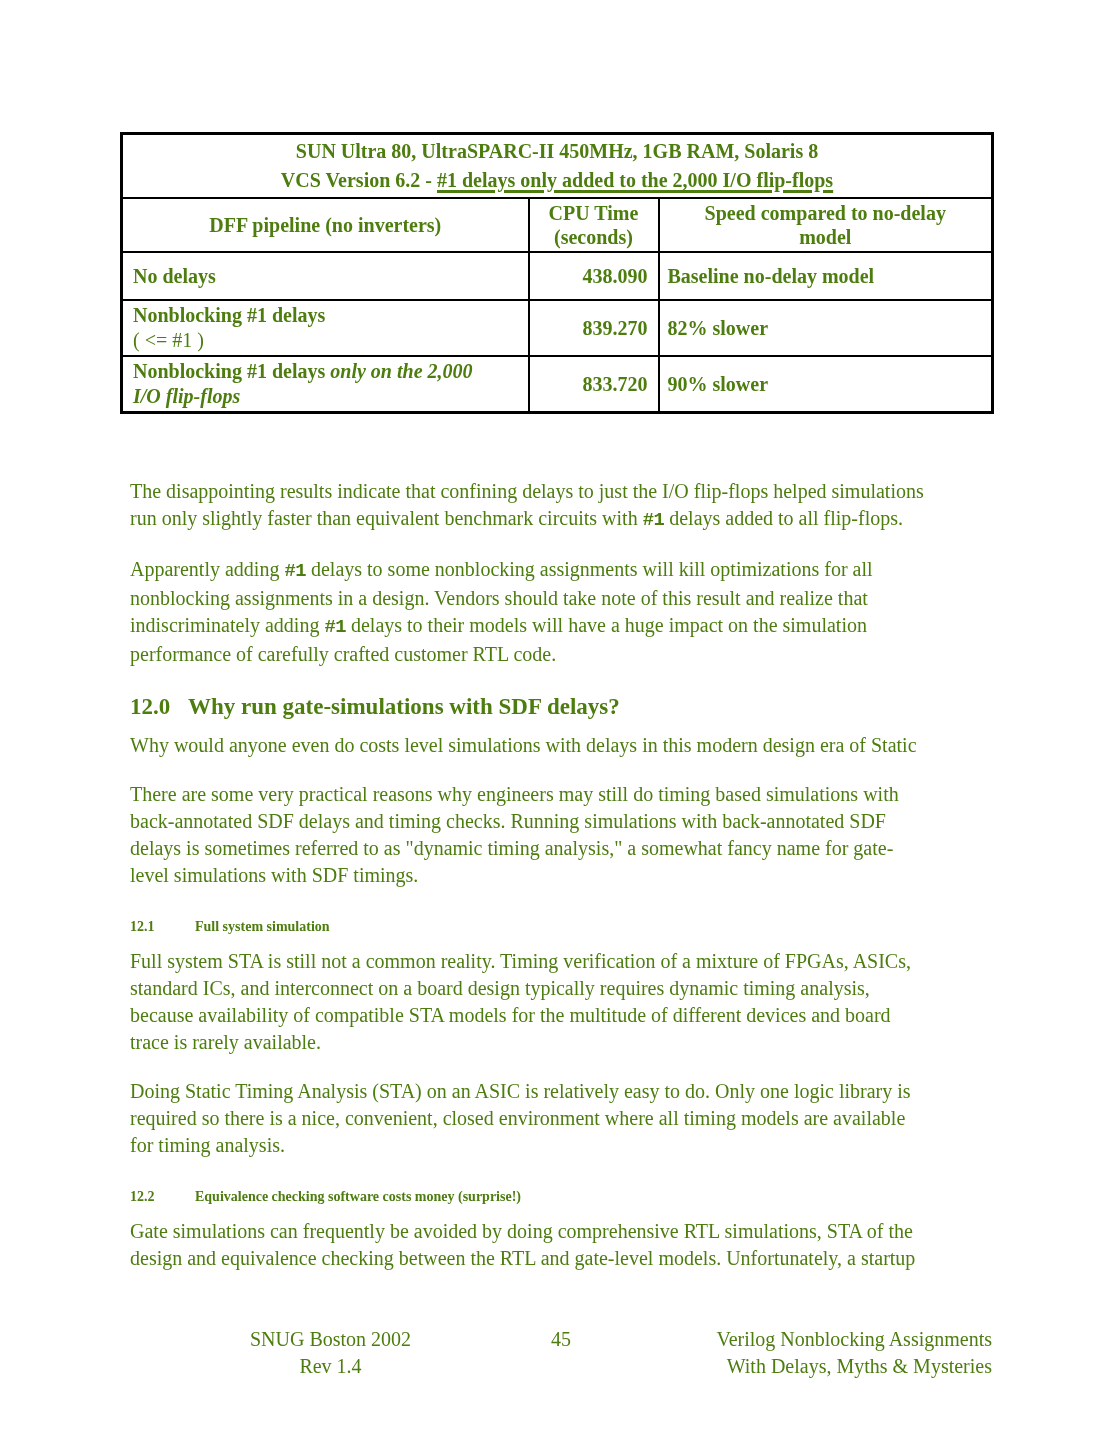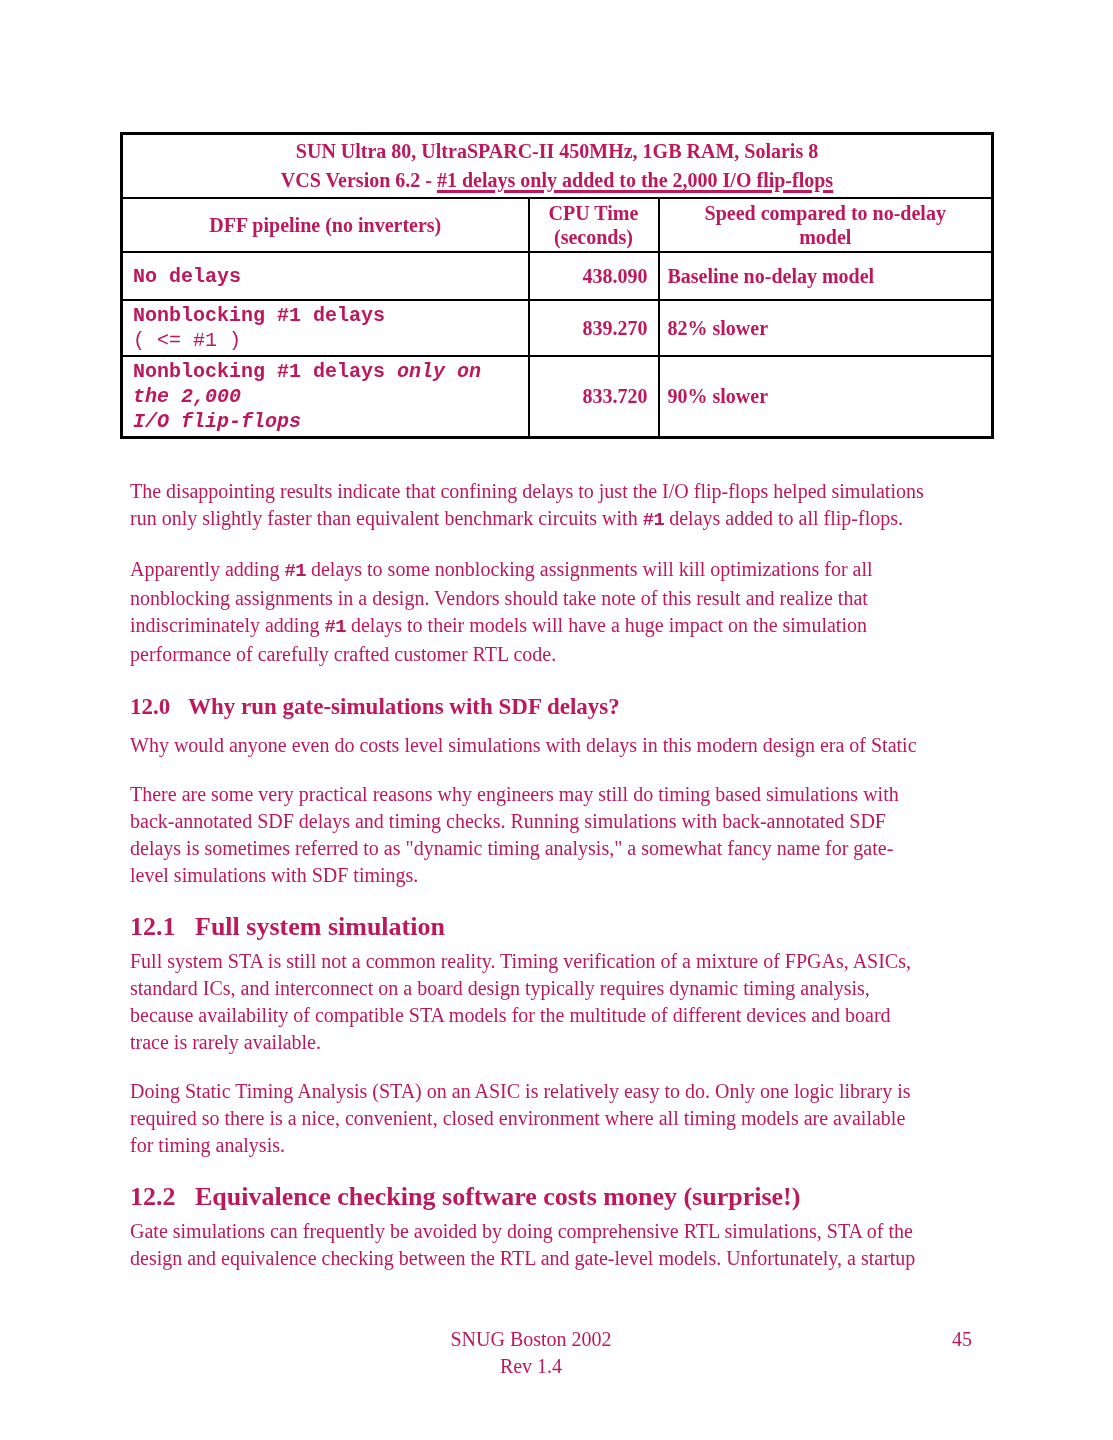--- a/index.html
+++ b/index.html
@@ -1,41 +1,41 @@
 <!DOCTYPE html>
 <html><head>
 <meta charset="utf-8">
 <style>
   html, body { margin:0; padding:0; background:#ffffff; }
   .page {
     position:relative;
     width:1113px; height:1440px;
     background:#ffffff;
     font-family:"Liberation Serif", serif;
-    color:#be185d;
+    color:#4d7c0f;
     overflow:hidden;
   }
 
   
   .results-table {
     position:absolute; left:120px; top:132px;
     width:871px;
     border-collapse:collapse; table-layout:fixed;
     border:3px solid #000;
     font-size:20px;
   }
   .results-table td {
     border:2px solid #000;
     font-weight:bold;
     vertical-align:middle;
     padding:2px 8px;
   }
   .t-title { text-align:center; height:56px; line-height:29px; }
   .t-head td { text-align:center; height:44px; line-height:24px; }
-  .t-row .c1 { text-align:left; padding-left:10px; line-height:25px;font-family:Liberation Mono, monospace; }
+  .t-row .c1 { text-align:left; padding-left:10px; line-height:25px; }
   .t-row .c2 { text-align:right; padding-right:10px; }
   .t-row .c3 { text-align:left; }
   .r1 td { height:42px; }
   .r2 td { height:48px; }
   .r3 td { height:47px; }
 
   .caption {
     position:absolute; left:120px; top:419px; width:871px;
     text-align:center; font-size:18px; line-height:22px;
   }
@@ -44,21 +44,21 @@
   .body-text {
     position:absolute; left:130px; top:478px; width:868px;
     font-size:20px; line-height:27px;
   }
   .body-text p { margin:0 0 22px 0; }
   .body-text h1 {
     font-size:23px; line-height:30px; font-weight:bold;
     margin:24px 0 10px 0;
   }
   .body-text h2 {
-    font-size:26px; line-height:27px; font-weight:bold;
+    font-size:14px; line-height:27px; font-weight:bold;
     margin:24px 0 8px 0;
   }
   .hnum { display:inline-block; }
   h1 .hnum { width:58px; }
   h2 .hnum { width:65px; }
 
   
   .seg-code {
     font-family:"Liberation Mono", monospace;
     font-weight:bold; font-size:0.94em; letter-spacing:-0.5px;
@@ -141,15 +141,19 @@
 
     <p><span>Gate simulations can frequently be avoided by doing comprehensive RTL simulations, STA of the</span><br><span>design and equivalence checking between the RTL and gate-level models. Unfortunately, a startup</span></p>
   </div>
 
   <div class="footer">
     <div class="f-left">
       <div>SNUG Boston 2002</div>
       <div>Rev 1.4</div>
     </div>
     <div class="f-center">45</div>
+    <div class="f-right">
+      <div>Verilog Nonblocking Assignments</div>
+      <div>With Delays, Myths &amp; Mysteries</div>
+    </div>
   </div>
 
 </div>
 
 </body></html>

